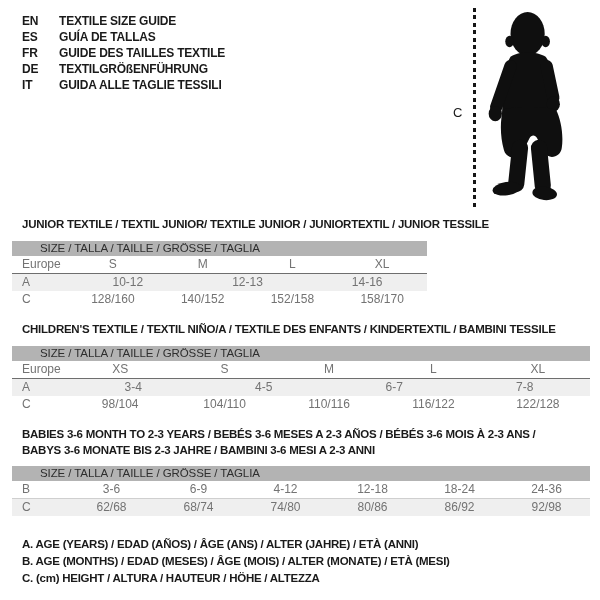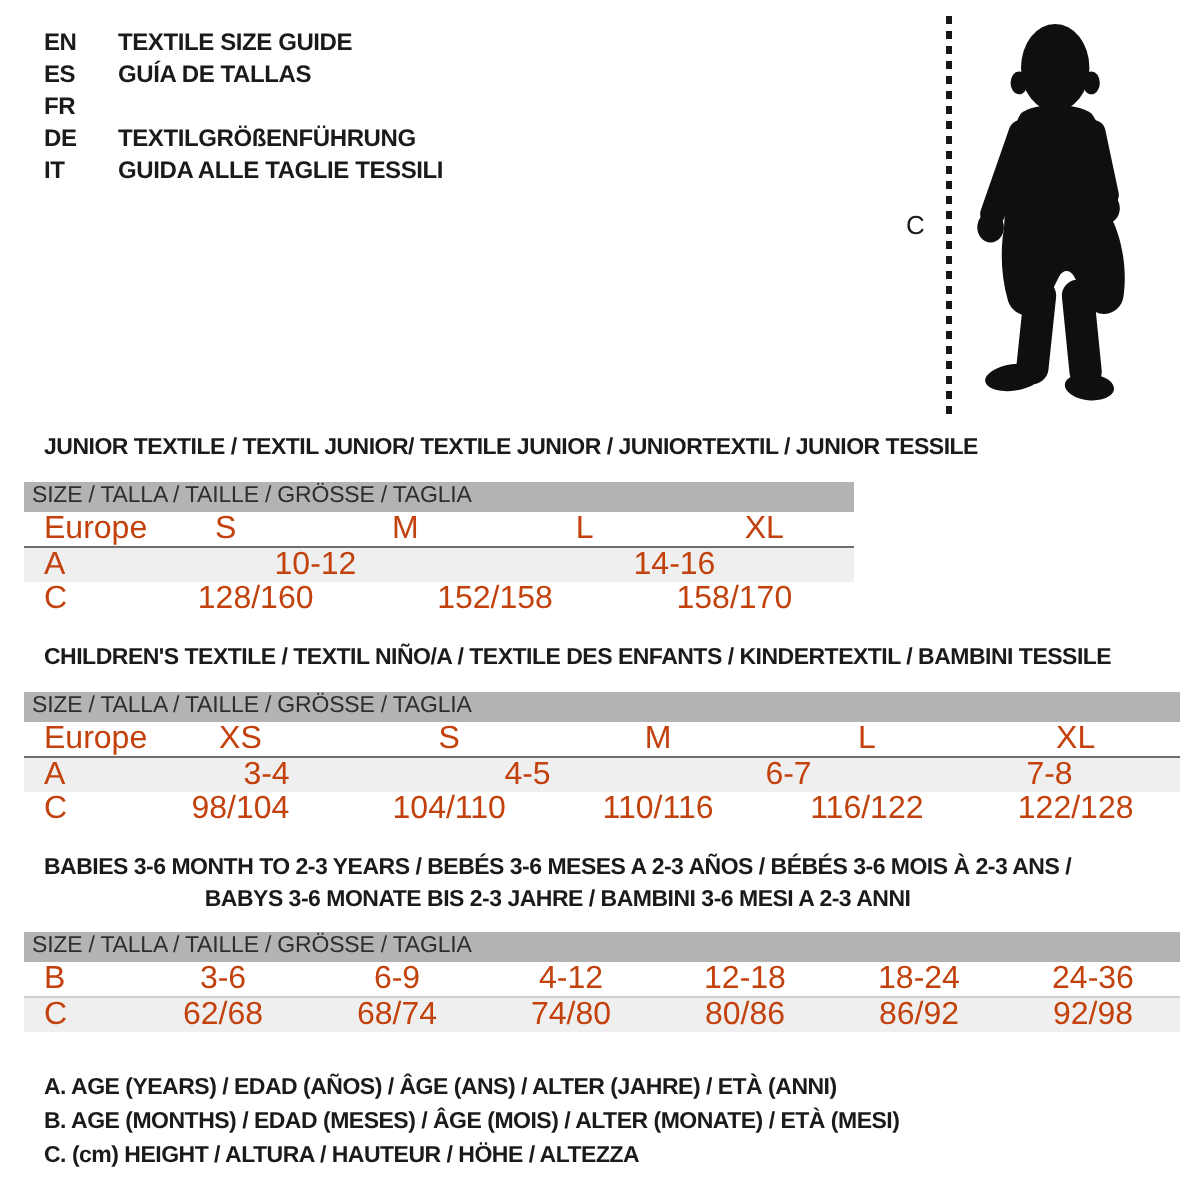--- a/index.html
+++ b/index.html
@@ -33,32 +33,32 @@
   .toddler-svg { position: absolute; left: 482px; top: 7px; }
 
   
   .section-title {
     position: absolute; left: 22px;
     font-size: 11.5px; font-weight: bold; letter-spacing: -0.25px;
     white-space: nowrap; line-height: 16px;
   }
   .title-1 { top: 216px; }
   .title-2 { top: 321px; }
-  .title-3 { top: 426px; text-align: center; }
+  .title-3 { top: 426px; }
 
   
   .size-table { position: absolute; left: 12px; }
   .table-1 { top: 241px; width: 415px; }
   .table-2 { top: 346px; width: 578px; }
   .table-3 { top: 466px; width: 578px; }
   .thead {
     height: 15px; line-height: 15px; background: #b3b3b3;
-    padding-left: 4px; font-size: 11.5px; color: #2e2e2e; letter-spacing: -0.1px;
-  }
-  .trow { display: flex; height: 17px; line-height: 17px; font-size: 16px; color: #c2410c; }
+    padding-left: 28px; font-size: 11.5px; color: #2e2e2e; letter-spacing: -0.1px;
+  }
+  .trow { display: flex; height: 17px; line-height: 17px; font-size: 12px; color: #737373; }
   .tlabel { width: 56px; padding-left: 10px; box-sizing: border-box; }
   .tcell { flex: 1; text-align: center; }
   .row-divider { border-bottom: 1px solid #6e6e6e; }
   .row-divider-light { border-bottom: 1px solid #cfcfcf; }
   .row-stripe { background: #efefef; }
 
   
   .footnotes { position: absolute; left: 22px; top: 536px; }
   .foot-line {
     height: 17px; line-height: 17px;
@@ -74,20 +74,21 @@
     <div class="lang-row">
       <span class="lang-code">EN</span>
       <span class="lang-label">TEXTILE SIZE GUIDE</span>
     </div>
     <div class="lang-row">
       <span class="lang-code">ES</span>
       <span class="lang-label">GUÍA DE TALLAS</span>
     </div>
     <div class="lang-row">
       <span class="lang-code">FR</span>
+      <span class="lang-label">GUIDE DES TAILLES TEXTILE</span>
     </div>
     <div class="lang-row">
       <span class="lang-code">DE</span>
       <span class="lang-label">TEXTILGRÖßENFÜHRUNG</span>
     </div>
     <div class="lang-row">
       <span class="lang-code">IT</span>
       <span class="lang-label">GUIDA ALLE TAGLIE TESSILI</span>
     </div>
   </div>
@@ -118,25 +119,27 @@
     <div class="trow row-divider">
       <span class="tlabel">Europe</span>
       <span class="tcell">S</span>
       <span class="tcell">M</span>
       <span class="tcell">L</span>
       <span class="tcell">XL</span>
     </div>
     <div class="trow row-stripe">
       <span class="tlabel">A</span>
       <span class="tcell">10-12</span>
+      <span class="tcell">12-13</span>
       <span class="tcell">14-16</span>
     </div>
     <div class="trow">
       <span class="tlabel">C</span>
       <span class="tcell">128/160</span>
+      <span class="tcell">140/152</span>
       <span class="tcell">152/158</span>
       <span class="tcell">158/170</span>
     </div>
   </div>
 
   <div class="section-title title-2">CHILDREN'S TEXTILE / TEXTIL NIÑO/A / TEXTILE DES ENFANTS / KINDERTEXTIL / BAMBINI TESSILE</div>
   <div class="size-table table-2">
     <div class="thead">SIZE / TALLA / TAILLE / GRÖSSE / TAGLIA</div>
     <div class="trow row-divider">
       <span class="tlabel">Europe</span>

